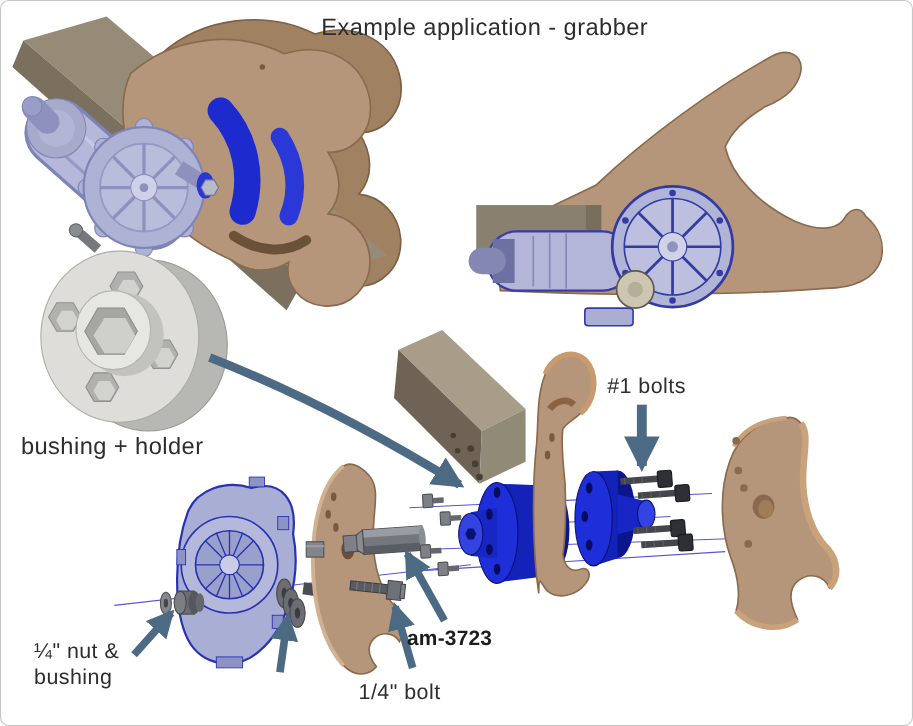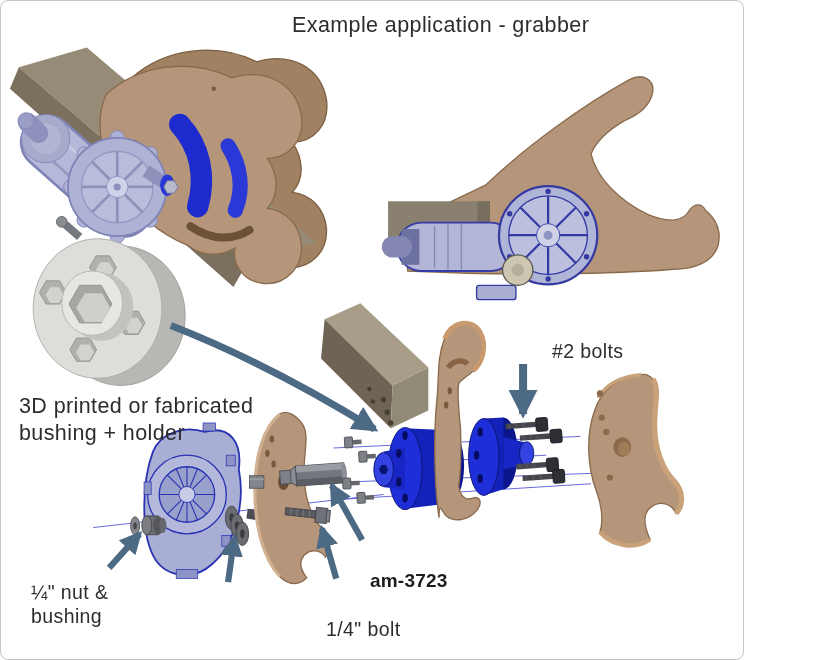--- a/index.html
+++ b/index.html
@@ -1,17 +1,17 @@
 <!DOCTYPE html>
 <html><head>
 <meta charset="utf-8">
 <style>
   html,body{margin:0;padding:0;background:#ffffff;}
   .slide{
-    position:relative;width:744px;height:660px;background:#ffffff;
+    position:relative;width:830px;height:660px;background:#ffffff;
     border:1.5px solid #c6c6c6;border-radius:8px;box-sizing:border-box;overflow:hidden;
     font-family:"Liberation Sans", sans-serif;
   }
   .art{position:absolute;left:0;top:0;width:100%;height:100%;}
   .callout{
     position:absolute;color:#2d2d2d;letter-spacing:0.4px;white-space:nowrap;
     font-family:"Liberation Sans", sans-serif;z-index:5;
   }
   .title{font-size:21.5px;}
   .big{font-size:21.5px;line-height:27px;}
@@ -369,25 +369,24 @@
     <line x1="121" y1="596" x2="155" y2="558" stroke-width="7" marker-end="url(#ah)"></line>
     <line x1="254" y1="612" x2="261" y2="562" stroke-width="7" marker-end="url(#ah)"></line>
     <line x1="375" y1="608" x2="359" y2="552" stroke-width="7" marker-end="url(#ah)"></line>
     <line x1="404" y1="565" x2="370" y2="504" stroke-width="7" marker-end="url(#ah)"></line>
   </g>
 </svg>
 
   <div class="callout title" style="left:291px;top:12px;">Example application - grabber</div>
 
   <div class="callout big" style="left:18px;top:392px;">
-    <div>3D printed or fabricated</div>
     <div>bushing + holder</div>
   </div>
 
-  <div class="callout med" style="left:551px;top:338px;">#2 bolts</div>
+  <div class="callout med" style="left:551px;top:338px;">#1 bolts</div>
 
   <div class="callout med" style="left:30px;top:579px;">
     <div>¼" nut &amp;</div>
     <div>bushing</div>
   </div>
 
 
   <div class="callout med" style="left:325px;top:616px;">1/4" bolt</div>
 
   <div class="callout bold-part" style="left:369px;top:569px;">am-3723</div>

